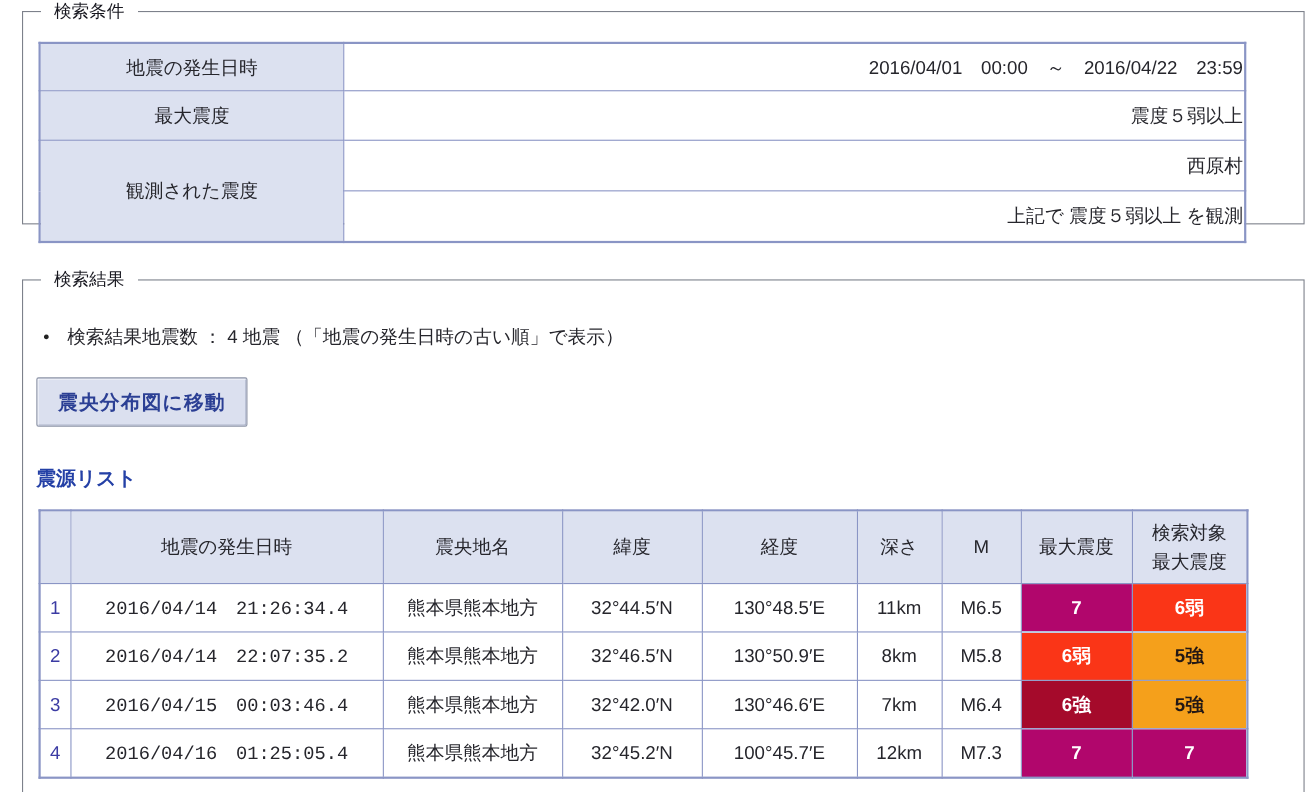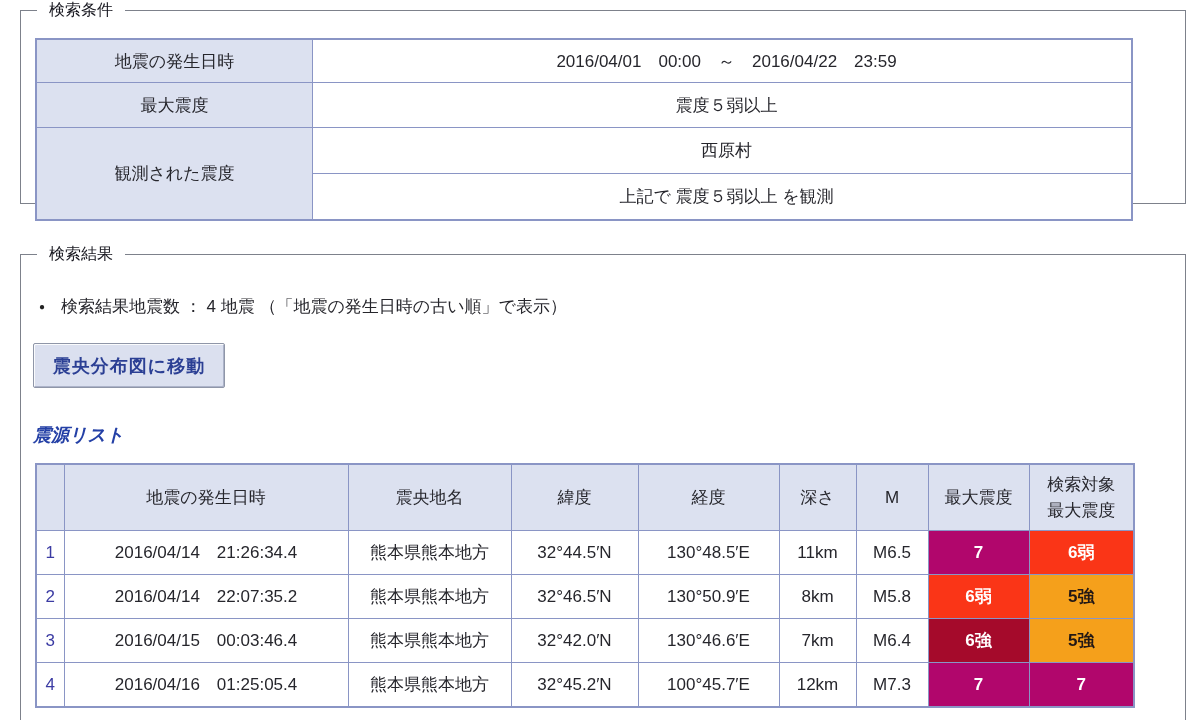--- a/index.html
+++ b/index.html
@@ -27,21 +27,21 @@
   }
   table.cond th,table.cond td{
     border:1px solid #8a95c5;vertical-align:middle;
     overflow:hidden;
   }
   table.cond th{
     width:273px;background:#dce1f0;font-weight:normal;text-align:center;
     color:#26262c;
   }
   table.cond td{
-    background:#ffffff;text-align:center;padding-left:10px;white-space:pre;
+    background:#ffffff;text-align:right;padding-left:10px;white-space:pre;
   }
   tr.h40 th,tr.h40 td{height:40px;}
   tr.h42 th,tr.h42 td{height:42px;}
   tr.h43 th,tr.h43 td{height:43px;}
   
   #fs-results{left:20px;top:244px;width:1166px;height:600px;box-sizing:border-box;}
   .summary-line{
     position:absolute;left:18px;top:30px;
     font-size:17px;white-space:pre;display:flex;align-items:center;
   }
@@ -50,39 +50,39 @@
     position:absolute;left:12px;top:78px;width:192px;height:45px;
     background:#dbe0ef;border:1px solid #8f96a8;border-radius:2px;
     box-shadow:inset 1px 1px 0 rgba(255,255,255,.85), inset -1px -1px 0 rgba(115,125,155,.45);
     font-family:Liberation Serif, serif;font-size:18px;font-weight:bold;color:#2b3f94;
     letter-spacing:1px;cursor:pointer;
   }
   .list-title{
     position:absolute;left:12px;
     font-size:18px;font-weight:bold;color:#2440a6;
   }
-  #hypo-title{top:158px;font-style:italic;}
+  #hypo-title{top:158px;}
   
   table.hypo{
     position:absolute;left:14px;top:198px;
     border-collapse:collapse;table-layout:fixed;width:1098px;
     border:2px solid #8a95c5;
     font-size:17px;
   }
   table.hypo th,table.hypo td{
     border:1px solid #8a95c5;vertical-align:middle;text-align:center;
     overflow:hidden;padding:0;
   }
   table.hypo thead th{
     background:#dce1f0;font-weight:normal;height:65px;color:#26262c;
   }
   th.two-line{white-space:pre-line;line-height:1.5;}
   table.hypo tbody td{height:43px;background:#ffffff;}
   td.c-no{color:#3b3ba3;}
-  td.c-dt{text-align:left;padding-left:12px;white-space:pre;}
+  td.c-dt{text-align:left;padding-left:12px;white-space:pre;font-family:Liberation Mono, monospace;}
   td.c-depth{text-align:right;padding-right:8px;margin-left:44px;}
   td.c-int{font-weight:bold;font-size:17px;}
 </style>
 </head>
 <body>
 
 <fieldset id="fs-conditions">
   <legend>検索条件</legend>
   <table class="cond">
     <tbody>

